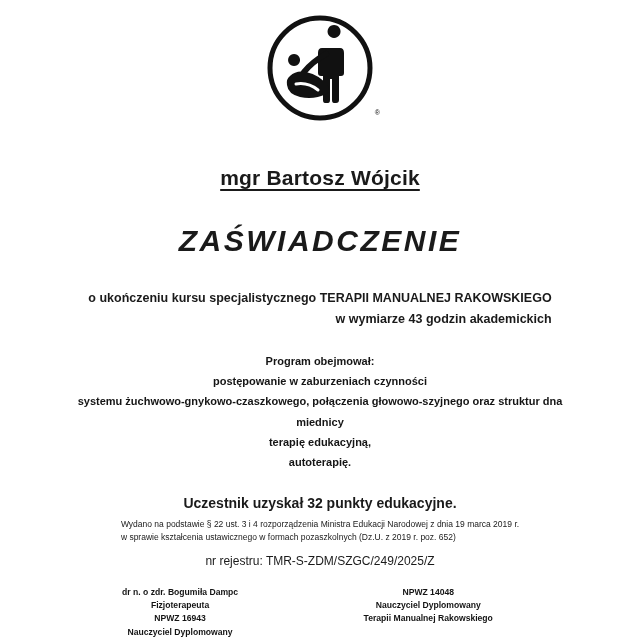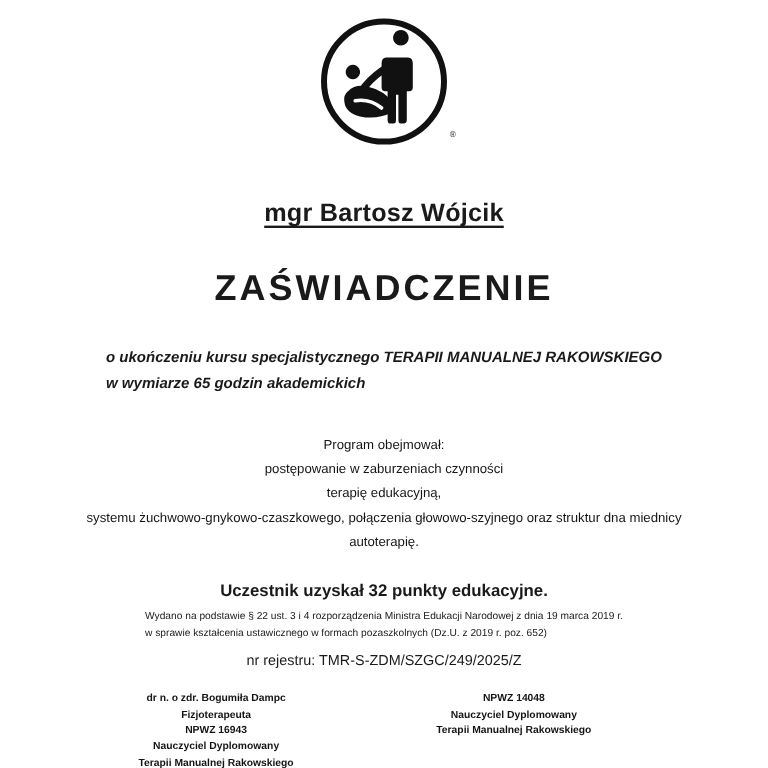--- a/index.html
+++ b/index.html
@@ -49,42 +49,43 @@
     text-decoration: underline;
     text-underline-offset: 4px;
   }
 
   
   .title {
     margin-top: 34px;
     font-size: 30px;
     font-weight: bold;
     letter-spacing: 2.5px;
+    font-style: italic;
   }
 
   
   .subtitle {
     margin-top: 30px;
-    text-align: left;
+    text-align: right;
     font-size: 12.5px;
     font-weight: bold;
     line-height: 1.7;
-    font-style: italic;
   }
   .subtitle .course {
     font-weight: bold;
   }
 
   
   .program {
-    margin-top: 30px;
+    margin-top: 20px;
     text-align: center;
     font-size: 11px;
     line-height: 1.85;
     color: #151515;
+    font-weight: bold;
   }
 
   
   .points {
     margin-top: 22px;
     font-size: 14px;
     font-weight: bold;
     text-align: right;
   }
 
@@ -146,28 +147,28 @@
   </div>
 
   <div class="name">mgr Bartosz Wójcik</div>
 
   <div class="title">ZAŚWIADCZENIE</div>
 
   <div class="subtitle">
     <div>
       <span>o ukończeniu kursu specjalistycznego </span><span class="course">TERAPII MANUALNEJ RAKOWSKIEGO</span>
     </div>
-    <div>w wymiarze 65 godzin akademickich</div>
+    <div>w wymiarze 43 godzin akademickich</div>
   </div>
 
   <div class="program">
     <div>Program obejmował:</div>
     <div>postępowanie w zaburzeniach czynności</div>
+    <div>systemu żuchwowo-gnykowo-czaszkowego, połączenia głowowo-szyjnego oraz struktur dna miednicy</div>
     <div>terapię edukacyjną,</div>
-    <div>systemu żuchwowo-gnykowo-czaszkowego, połączenia głowowo-szyjnego oraz struktur dna miednicy</div>
     <div>autoterapię.</div>
   </div>
 
   <div class="points">Uczestnik uzyskał 32 punkty edukacyjne.</div>
 
   <div class="legal">
     <div>Wydano na podstawie § 22 ust. 3 i 4 rozporządzenia Ministra Edukacji Narodowej z dnia 19 marca 2019 r.</div>
     <div>w sprawie kształcenia ustawicznego w formach pozaszkolnych (Dz.U. z 2019 r. poz. 652)</div>
   </div>
 

